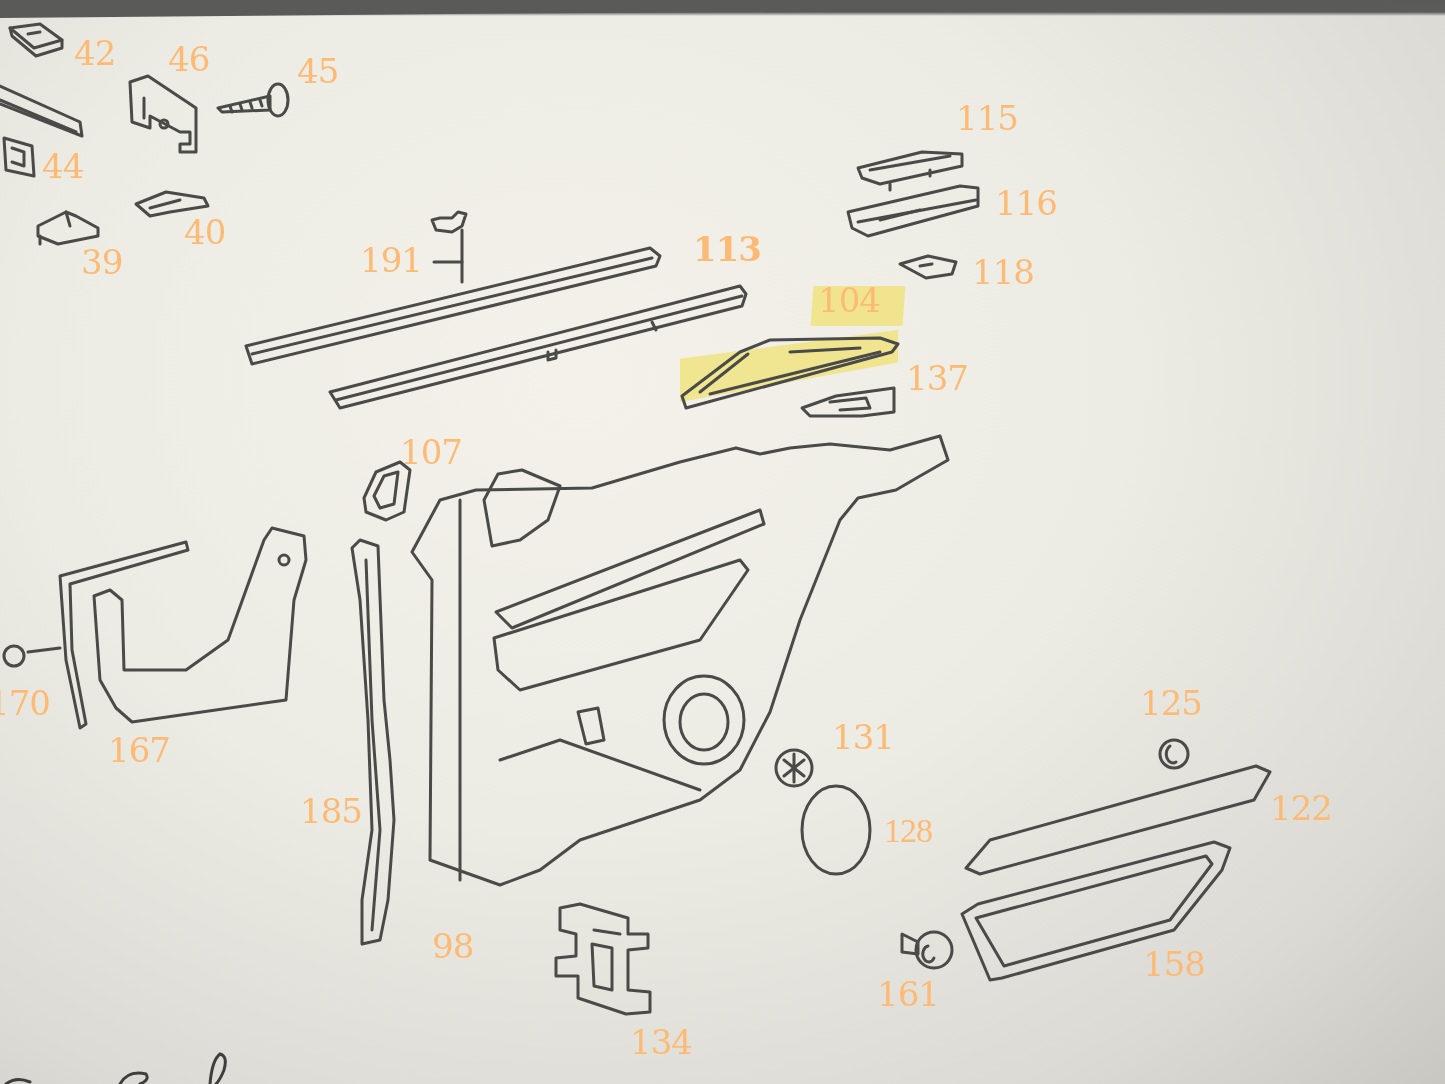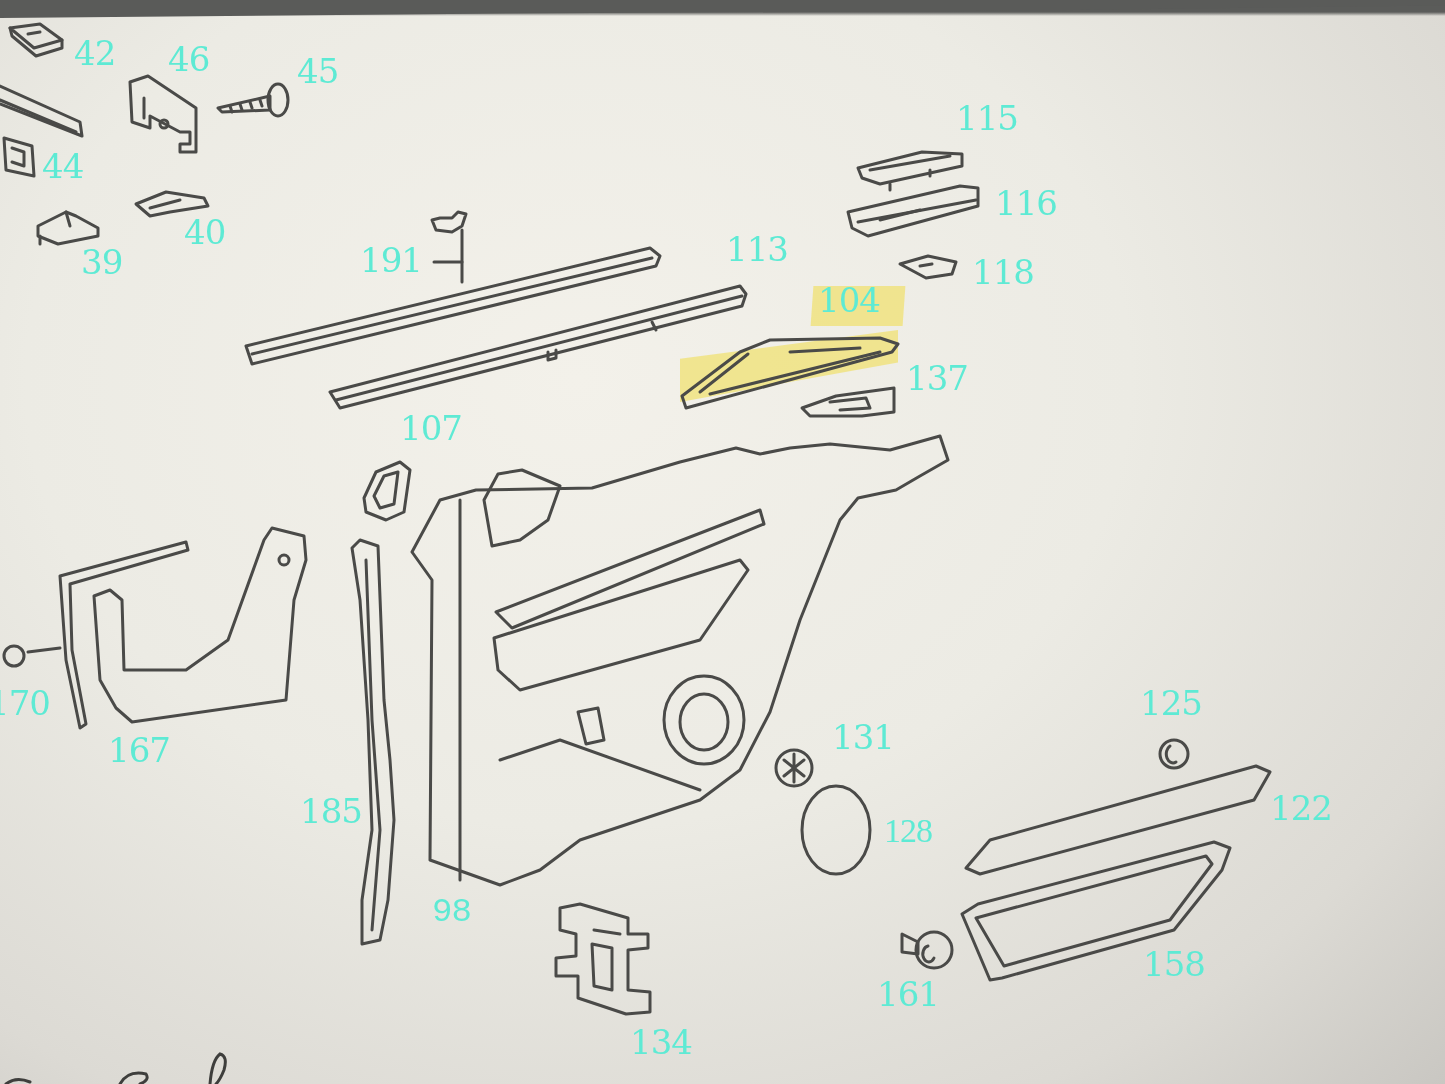--- a/index.html
+++ b/index.html
@@ -4,21 +4,21 @@
 <style>
   html,body{margin:0;padding:0;}
   body{width:1445px;height:1084px;overflow:hidden;background:#5a5a58;font-family:"DejaVu Serif",serif;}
   .paper{position:absolute;left:0;top:0;width:1445px;height:1084px;
     background:linear-gradient(180deg,#5b5c5a 0px,#5b5c5a 12px,transparent 16px),
                radial-gradient(ellipse at 40% 35%, #f3f1ea 0%, #ecebe4 45%, #dcdad4 80%, #c9c7c2 100%);
     clip-path:polygon(0 0,100% 0,100% 100%,0 100%);}
   .paper-edge{position:absolute;left:0;top:0;width:1445px;height:18px;background:#5a5b59;
     clip-path:polygon(0 0,100% 0,100% 30%,70% 60%,35% 75%,0 100%);}
   svg.drawing{position:absolute;left:0;top:0;}
-  .label{position:absolute;font-family:"DejaVu Serif",serif;font-size:34px;color:#5eead4;line-height:1;letter-spacing:-1px;}
+  .label{position:absolute;font-family:"DejaVu Serif",serif;font-size:34px;color:#fdba74;line-height:1;letter-spacing:-1px;}
   .hl{position:absolute;background:rgba(240,225,110,0.72);}
   .scribble{position:absolute;left:0;top:1040px;}
 </style>
 </head>
 <body>
 
 <div class="paper"></div>
 <div class="paper-edge"></div>
 
 <div class="hl" style="left:812px;top:286px;width:92px;height:40px;transform:skewX(-4deg);"></div>
@@ -164,31 +164,31 @@
   </g>
 </svg>
 
 <span class="label" style="left:74px;top:36px;">42</span>
 <span class="label" style="left:168px;top:42px;">46</span>
 <span class="label" style="left:297px;top:54px;">45</span>
 <span class="label" style="left:42px;top:149px;">44</span>
 <span class="label" style="left:184px;top:215px;">40</span>
 <span class="label" style="left:81px;top:245px;text-align:right;">39</span>
 <span class="label" style="left:360px;top:243px;">191</span>
-<span class="label" style="left:726px;top:232px;">113</span>
+<span class="label" style="left:693px;top:232px;font-weight:bold;">113</span>
 <span class="label" style="left:956px;top:101px;">115</span>
 <span class="label" style="left:995px;top:186px;">116</span>
 <span class="label" style="left:972px;top:255px;">118</span>
 <span class="label" style="left:818px;top:283px;">104</span>
 <span class="label" style="left:906px;top:361px;">137</span>
-<span class="label" style="left:400px;top:411px;text-align:center;">107</span>
+<span class="label" style="left:400px;top:435px;text-align:center;">107</span>
 <span class="label" style="left:-12px;top:686px;">170</span>
 <span class="label" style="left:108px;top:733px;text-align:right;">167</span>
 <span class="label" style="left:300px;top:794px;">185</span>
-<span class="label" style="left:432px;top:895px;font-family:Liberation Mono, monospace;">98</span>
+<span class="label" style="left:432px;top:929px;">98</span>
 <span class="label" style="left:630px;top:981px;margin-top:44px;">134</span>
 <span class="label" style="left:832px;top:720px;">131</span>
 <span class="label" style="left:884px;top:814px;font-family:Liberation Serif, serif;">128</span>
 <span class="label" style="left:1140px;top:686px;">125</span>
 <span class="label" style="left:1270px;top:791px;">122</span>
 <span class="label" style="left:1143px;top:947px;">158</span>
 <span class="label" style="left:877px;top:977px;">161</span>
 
 <svg class="scribble" width="500" height="44" viewBox="0 0 500 44" fill="none" stroke="#3e3e3c" stroke-width="3" stroke-linecap="round">
   <path d="M6 44 Q16 36 30 42"></path>

